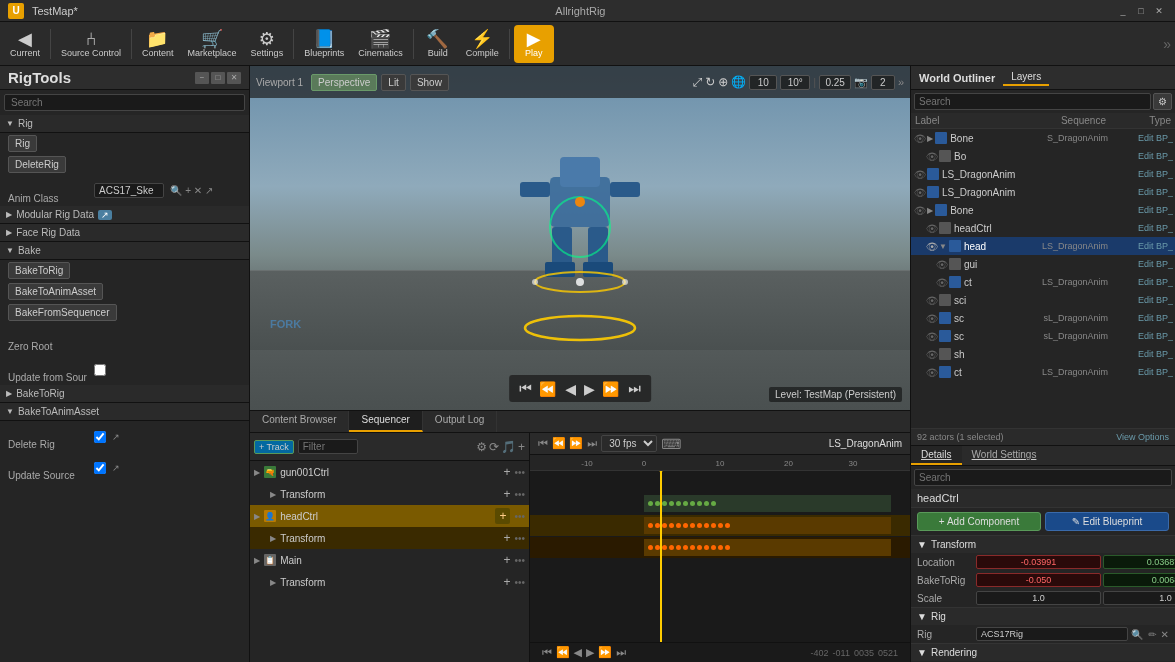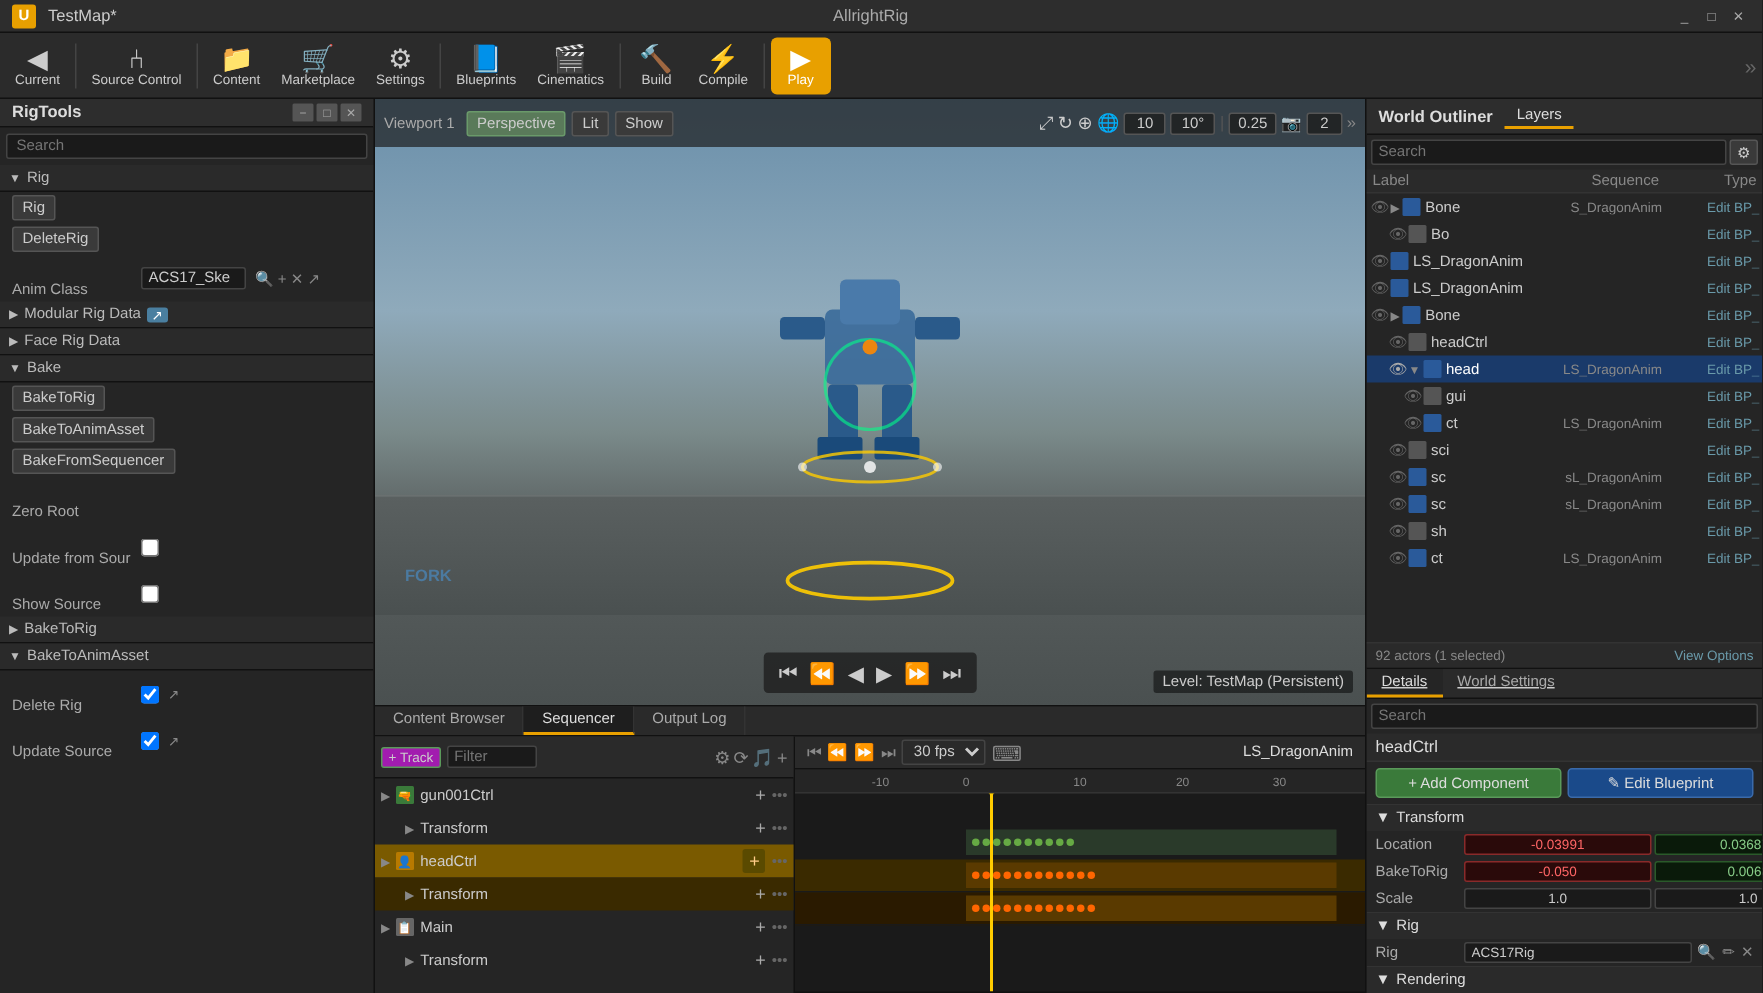--- a/index.html
+++ b/index.html
@@ -18,21 +18,21 @@
     .toolbar-btn .tb-icon { font-size: 18px; line-height: 1; }
     .toolbar-btn.play-btn { background: #e8a000; color: #fff; border-radius: 4px; }
     .toolbar-separator { width: 1px; height: 30px; background: #444; margin: 0 2px; }
 
     
     .main-layout { display: flex; height: calc(662px - 22px - 44px); }
 
     
     .left-panel { width: 250px; background: #252525; border-right: 1px solid #111; display: flex; flex-direction: column; overflow: hidden; }
     .panel-titlebar { background: #2d2d2d; padding: 3px 8px; display: flex; align-items: center; justify-content: space-between; border-bottom: 1px solid #111; }
-    .panel-title { font-size: 11px; color: #ddd; font-weight: bold; text-align: right; }
+    .panel-title { font-size: 15px; color: #ddd; font-weight: bold; text-align: right; }
     .panel-winbtns { display: flex; gap: 2px; }
     .panel-winbtn { width: 14px; height: 12px; background: #555; border-radius: 1px; font-size: 8px; display: flex; align-items: center; justify-content: center; color: #aaa; cursor: pointer; }
 
     .left-panel-search { padding: 4px; }
     .search-box { width: 100%; background: #1a1a1a; border: 1px solid #444; border-radius: 2px; color: #ccc; padding: 2px 6px; font-size: 10px; outline: none; }
 
     .section-header { background: #2a2a2a; padding: 3px 6px; font-size: 10px; color: #bbb; border-bottom: 1px solid #111; cursor: pointer; display: flex; align-items: center; gap: 4px; }
     .section-arrow { font-size: 8px; }
 
     .prop-row { display: flex; align-items: center; padding: 2px 8px; gap: 6px; }
@@ -49,29 +49,29 @@
     .viewport { flex: 1; background: #3a3a3a; position: relative; overflow: hidden; min-height: 300px; }
     .viewport-toolbar { position: absolute; top: 0; left: 0; right: 0; height: 26px; display: flex; align-items: center; gap: 4px; padding: 16px 6px; background: rgba(30,30,30,0.7); z-index: 10; }
     .vp-btn { background: #3a3a3a; border: 1px solid #555; border-radius: 2px; color: #ccc; font-size: 10px; padding: 2px 6px; cursor: pointer; }
     .vp-btn.active { background: #5a7a5a; border-color: #6a9a6a; }
     .viewport-bg { width: 100%; height: 100%; background: linear-gradient(180deg, #5a7a9a 0%, #7a9ab0 40%, #8a8a8a 60%, #6a6a6a 100%); position: relative; }
     .viewport-overlay-text { position: absolute; bottom: 8px; right: 8px; color: #ccc; font-size: 10px; background: rgba(0,0,0,0.5); padding: 2px 6px; border-radius: 2px; }
     .viewport-controls { position: absolute; bottom: 8px; left: 50%; transform: translateX(-50%); display: flex; gap: 4px; align-items: center; background: rgba(30,30,30,0.8); padding: 3px 8px; border-radius: 3px; }
     .vc-btn { color: #ccc; font-size: 14px; cursor: pointer; padding: 2px; }
 
     
-    .bottom-area { height: 192px; display: flex; flex-direction: column; background: #1e1e1e; border-top: 1px solid #111; }
+    .bottom-area { height: 252px; display: flex; flex-direction: column; background: #1e1e1e; border-top: 1px solid #111; }
     .bottom-tabs { display: flex; height: 22px; background: #2a2a2a; border-bottom: 1px solid #111; }
     .btab { padding: 3px 12px; font-size: 10px; color: #aaa; cursor: pointer; border-right: 1px solid #333; }
     .btab.active { background: #1e1e1e; color: #ddd; border-bottom: 2px solid #e8a000; }
     .sequencer-content { flex: 1; display: flex; }
     .seq-left { width: 280px; background: #252525; border-right: 1px solid #111; display: flex; flex-direction: column; }
     .seq-toolbar { height: 28px; background: #2a2a2a; display: flex; align-items: center; padding: 0 4px; gap: 4px; border-bottom: 1px solid #111; }
     .seq-btn { background: #3a3a3a; border: 1px solid #555; border-radius: 2px; color: #ccc; font-size: 9px; padding: 1px 4px; cursor: pointer; }
-    .seq-btn.green { background: #a21caf; border-color: #5a9a5a; }
+    .seq-btn.green { background: #0369a1; border-color: #5a9a5a; }
     .seq-track { display: flex; align-items: center; height: 22px; padding: 0 4px; gap: 4px; cursor: pointer; }
     .seq-track.orange-active { background: #7a5a00; }
     .track-arrow { font-size: 8px; color: #888; }
     .track-icon { width: 12px; height: 12px; background: #666; border-radius: 1px; font-size: 8px; display: flex; align-items: center; justify-content: center; }
     .track-icon.green { background: #3a7a3a; }
     .track-icon.orange { background: #b87a00; }
     .seq-track-name { flex: 1; font-size: 10px; color: #ccc; }
     .seq-track-plus { color: #aaa; font-size: 12px; cursor: pointer; }
     .seq-track-ellipsis { color: #666; font-size: 10px; cursor: pointer; }
 
@@ -267,24 +267,20 @@
       <button class="prop-btn">BakeFromSequencer</button>
     </div>
 
     <div class="prop-row">
       <span class="prop-label">Zero Root</span>
     </div>
     <div class="prop-row">
       <span class="prop-label">Update from Sour</span>
       <input type="checkbox" class="prop-checkbox" style="">
     </div>
-    <div class="prop-row">
-      <span class="prop-label">Show Source</span>
-      <input type="checkbox" class="prop-checkbox" style="">
-    </div>
     <div class="section-header">
       <span class="section-arrow">▶</span>
       <span>BakeToRig</span>
     </div>
     <div class="section-header">
       <span class="section-arrow">▼</span>
       <span>BakeToAnimAsset</span>
     </div>
     <div class="prop-row">
       <span class="prop-label">Delete Rig</span>

